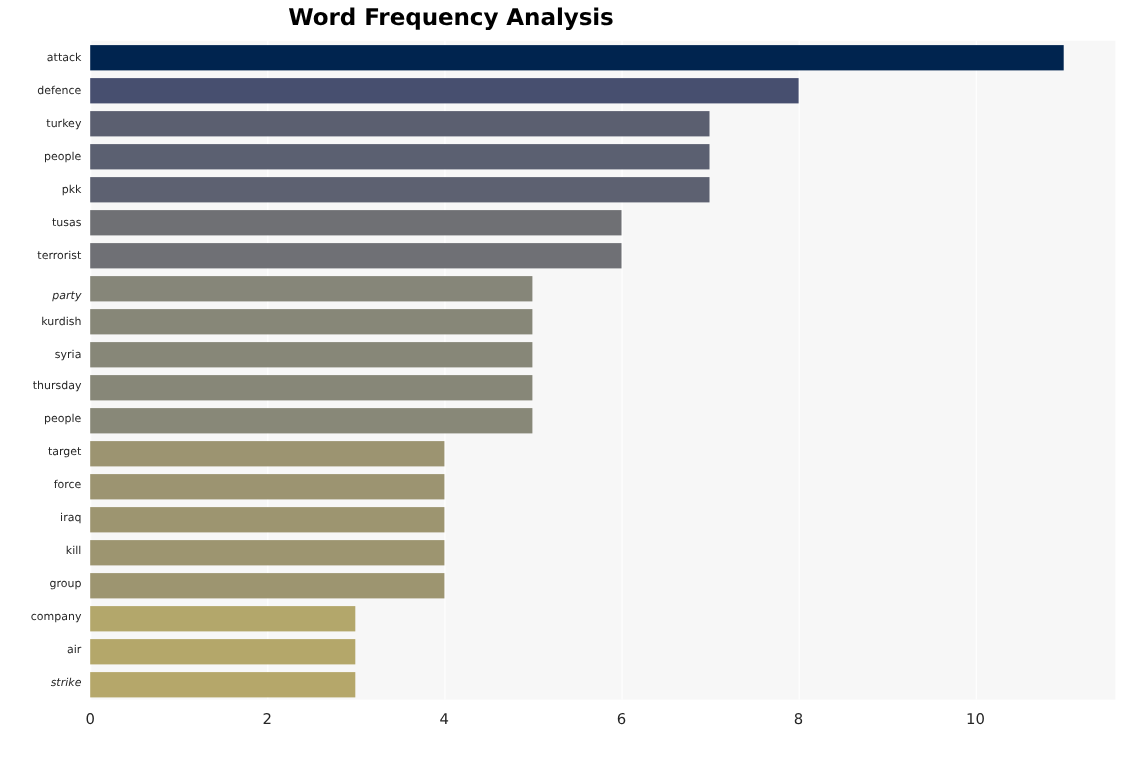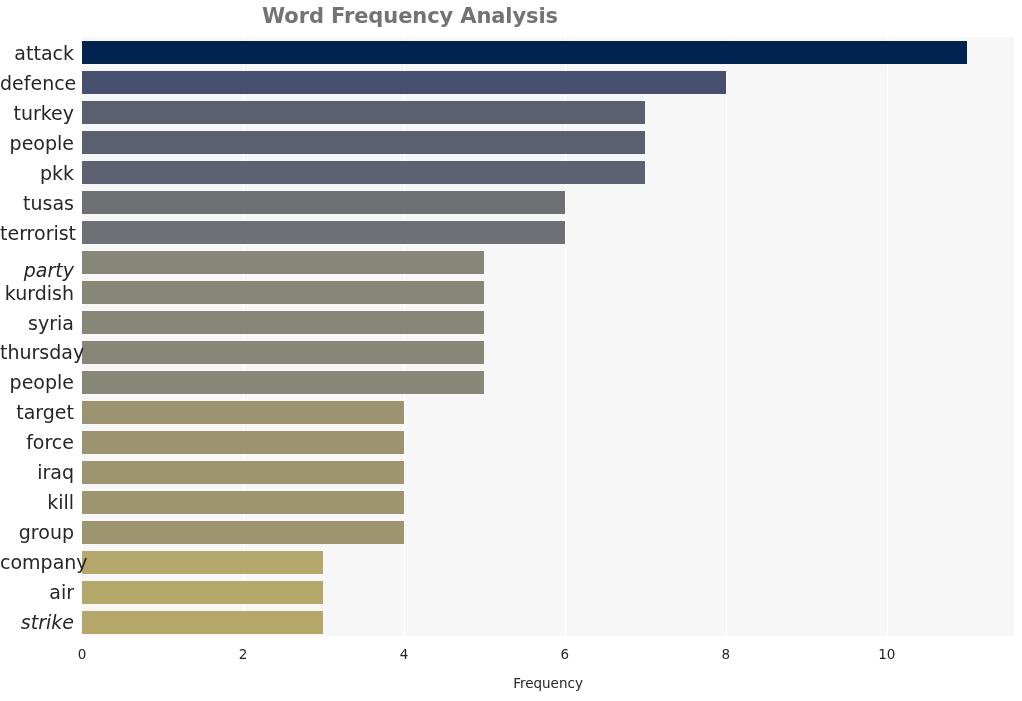--- a/index.html
+++ b/index.html
@@ -25,21 +25,21 @@
   }
 
   #chart-title {
     position: absolute;
     left: 0;
     top: 4px;
     width: 820px;
     text-align: center;
     font-size: 21px;
     font-weight: bold;
-    color: #737373;
+    color: #000000;
     letter-spacing: -0.1px;
   }
 
   
   #plot-area {
     position: absolute;
     left: 82px;
     top: 37px;
     width: 932px;
     height: 599px;
@@ -74,21 +74,21 @@
     left: 0;
     top: 37px;
     width: 74px;
     height: 599px;
   }
   .ytick {
     position: absolute;
     right: 0;
     width: 74px;
     text-align: right;
-    font-size: 19px;
+    font-size: 10px;
     color: #262626;
     line-height: 14px;
   }
 
   
   #xlabels {
     position: absolute;
     left: 82px;
     top: 646px;
     width: 932px;
@@ -177,15 +177,14 @@
 
   <div id="xlabels">
       <div class="xtick" style="left: 0px;">0</div>
       <div class="xtick" style="left: 160.967px;">2</div>
       <div class="xtick" style="left: 321.934px;">4</div>
       <div class="xtick" style="left: 482.902px;">6</div>
       <div class="xtick" style="left: 643.869px;">8</div>
       <div class="xtick" style="left: 804.836px;">10</div>
     </div>
 
-  <div id="xaxis-title">Frequency</div>
 
 </div>
 
 </body></html>

